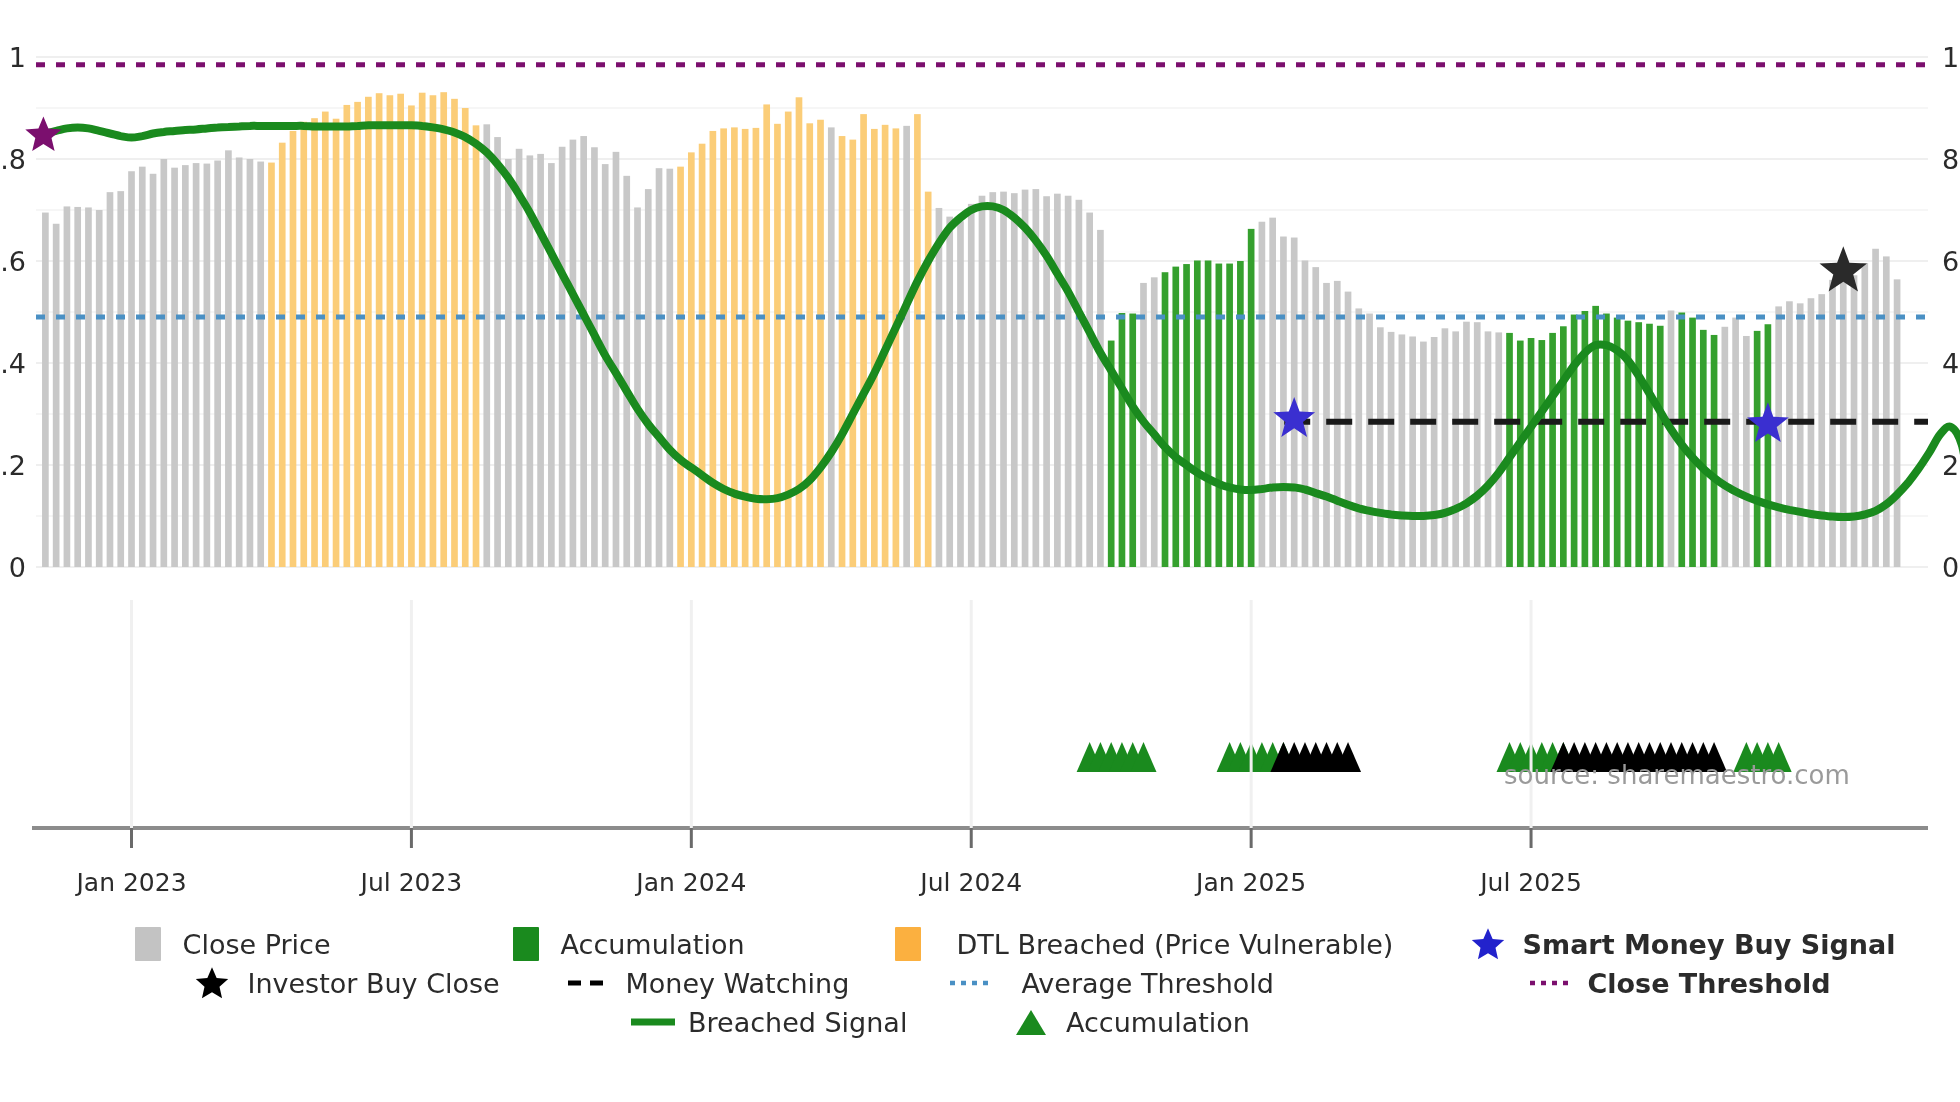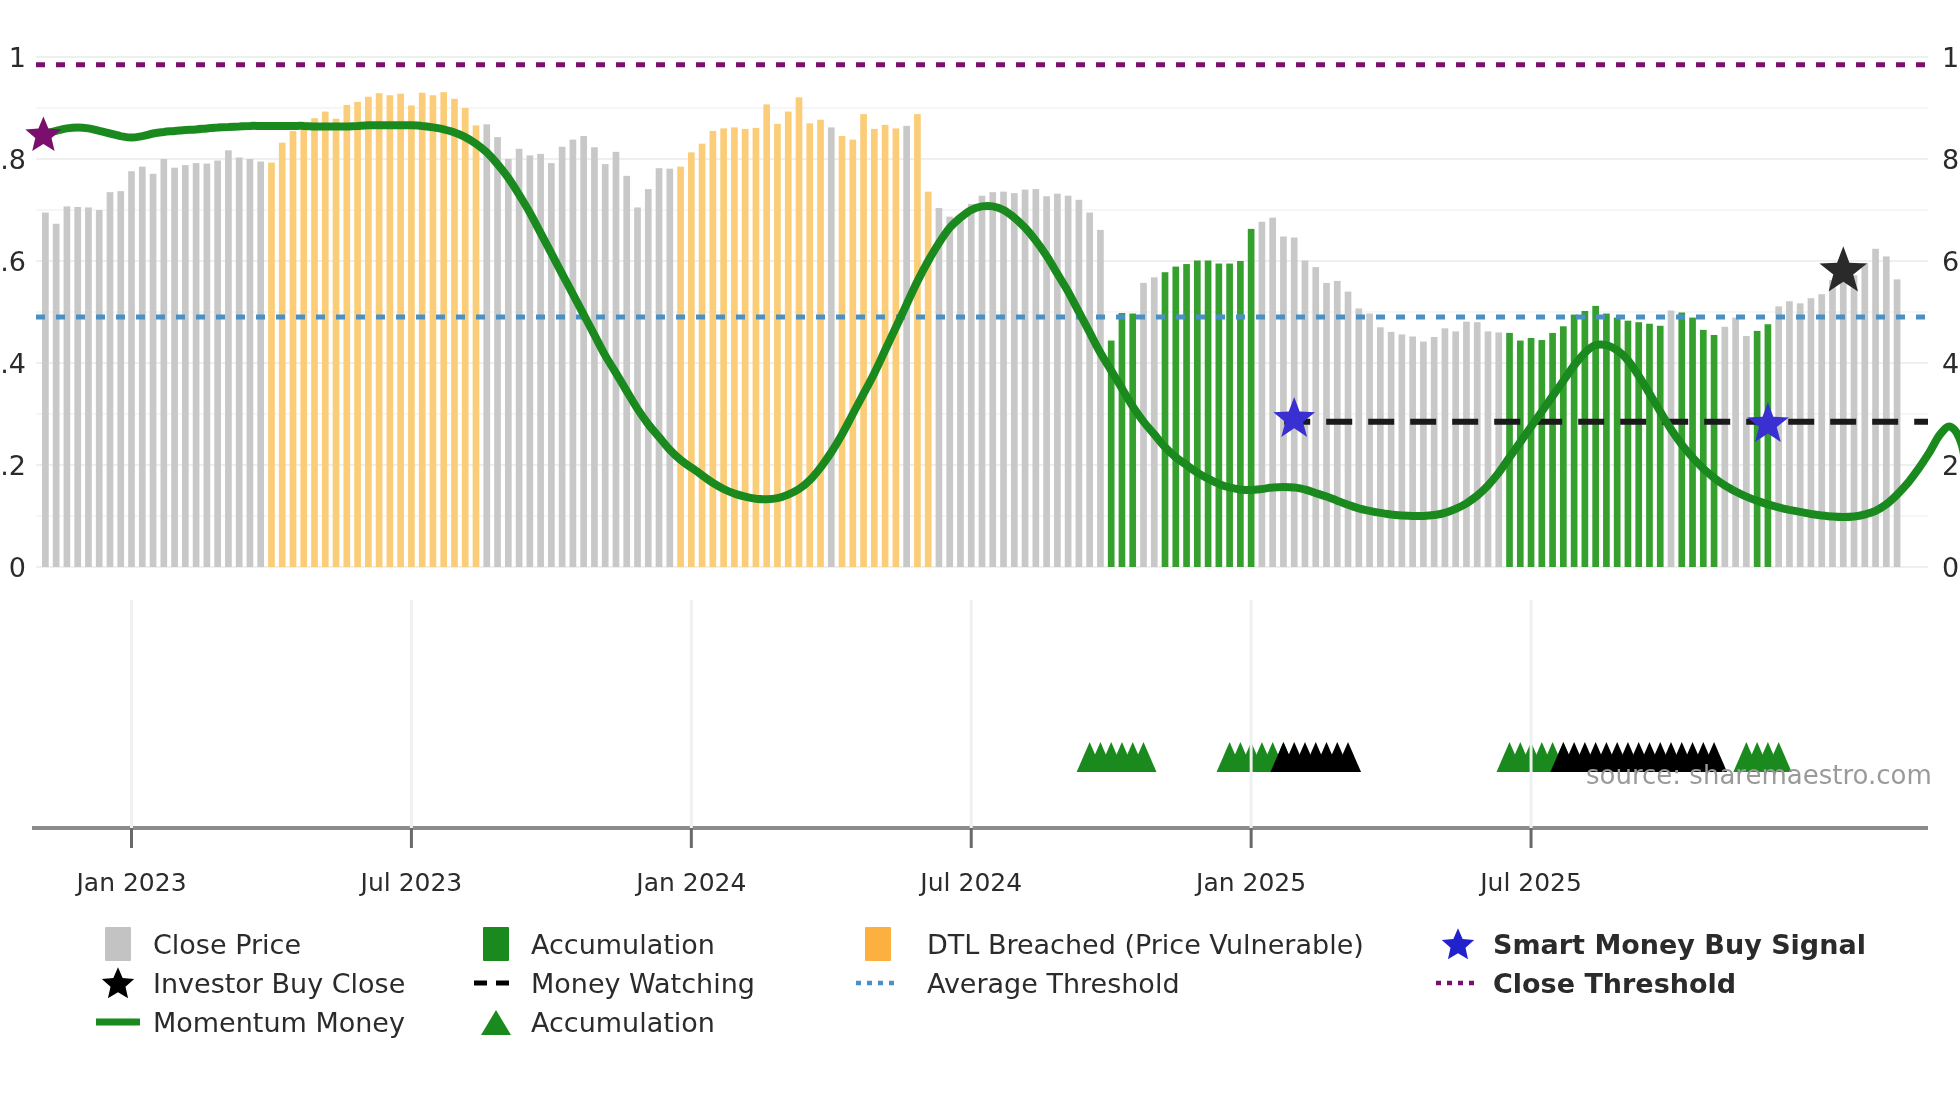--- a/index.html
+++ b/index.html
@@ -5,21 +5,21 @@
   html,body{margin:0;padding:0;background:#ffffff;}
   body{width:1960px;height:1102px;font-family:"DejaVu Sans","Liberation Sans",sans-serif;color:#2b2b2b;overflow:hidden;}
   #root{position:relative;width:1960px;height:1102px;}
   .plot-wrap{position:absolute;left:0;top:0;width:1960px;height:1102px;}
   svg.chart{position:absolute;left:0;top:0;}
   .axis-label{font-size:27px;fill:#2b2b2b;font-family:"DejaVu Sans","Liberation Sans",sans-serif;}
   .tick-label{font-size:25px;fill:#2b2b2b;font-family:"DejaVu Sans","Liberation Sans",sans-serif;}
   .src-text{position:absolute;font-size:26px;color:#9a9a9a;font-family:"DejaVu Sans","Liberation Sans",sans-serif;white-space:nowrap;}
   
   .legend{position:absolute;left:95px;top:925px;width:1830px;}
-  .legend-row{display:flex;align-items:center;height:38px;margin-bottom:1px;}
+  .legend-row{display:flex;align-items:center;height:38px;margin-bottom:1px;justify-content:center;}
   .legend-cell{display:flex;align-items:center;height:38px;}
   .legend-cell .glyph{width:46px;min-width:46px;display:flex;align-items:center;justify-content:center;margin-right:12px;}
   .legend-cell .txt{font-size:27px;color:#2b2b2b;white-space:nowrap;font-family:"DejaVu Sans","Liberation Sans",sans-serif;}
   .c1{width:378px;} .c2{width:382px;} .c3{width:580px;gap:14px;} .c4{width:auto;font-weight:bold;}
   .sw{width:26px;height:34px;border-radius:1px;}
 </style>
 </head>
 <body>
 
 <div id="root">
@@ -288,21 +288,21 @@
         <text x="26" y="67" text-anchor="end" class="axis-label">1</text>
         <text x="1942" y="577" text-anchor="start" class="axis-label">0</text>
         <text x="1942" y="475" text-anchor="start" class="axis-label">20</text>
         <text x="1942" y="373" text-anchor="start" class="axis-label">40</text>
         <text x="1942" y="271" text-anchor="start" class="axis-label">60</text>
         <text x="1942" y="169" text-anchor="start" class="axis-label">80</text>
         <text x="1942" y="67" text-anchor="start" class="axis-label">100</text>
       </svg>
   </div>
 
-  <div class="src-text" id="src-note" style="left:1586px;top:760px;">source: sharemaestro.com</div>
+  <div class="src-text" id="src-note" style="left:1504px;top:760px;">source: sharemaestro.com</div>
 
   <div class="legend">
     <div class="legend-row">
       <div class="legend-cell c1">
         <span class="glyph">
             <span class="sw" style="background:#c3c3c3"></span>
           </span>
         <span class="txt">Close Price</span>
       </div>
       <div class="legend-cell c2">
@@ -362,21 +362,21 @@
       </div>
     </div>
 
     <div class="legend-row">
       <div class="legend-cell c1">
         <span class="glyph">
           <svg width="46" height="10">
               <line x1="1" y1="5" x2="45" y2="5" stroke="#1a8a1e" stroke-width="7"></line>
             </svg>
         </span>
-        <span class="txt">Momentum Money</span>
+        <span class="txt">Breached Signal</span>
       </div>
       <div class="legend-cell c2">
         <span class="glyph">
           <svg width="34" height="30">
               <polygon points="17,3 32,28 2,28" fill="#1a8a1e"></polygon>
             </svg>
         </span>
         <span class="txt">Accumulation</span>
       </div>
     </div>

